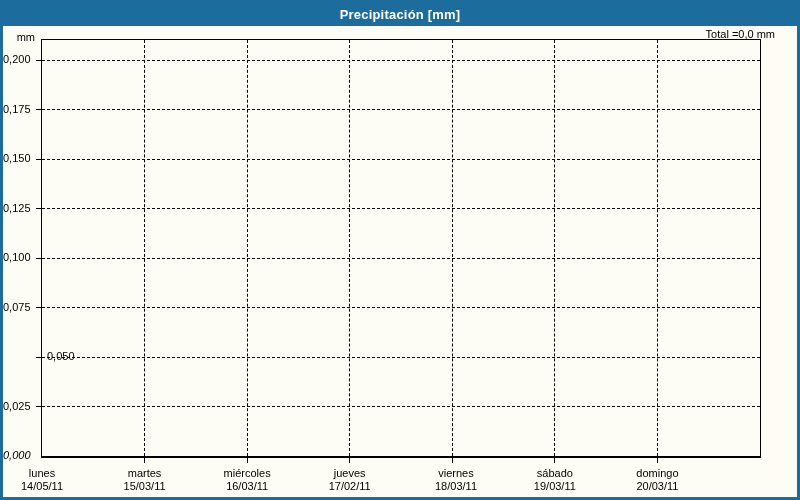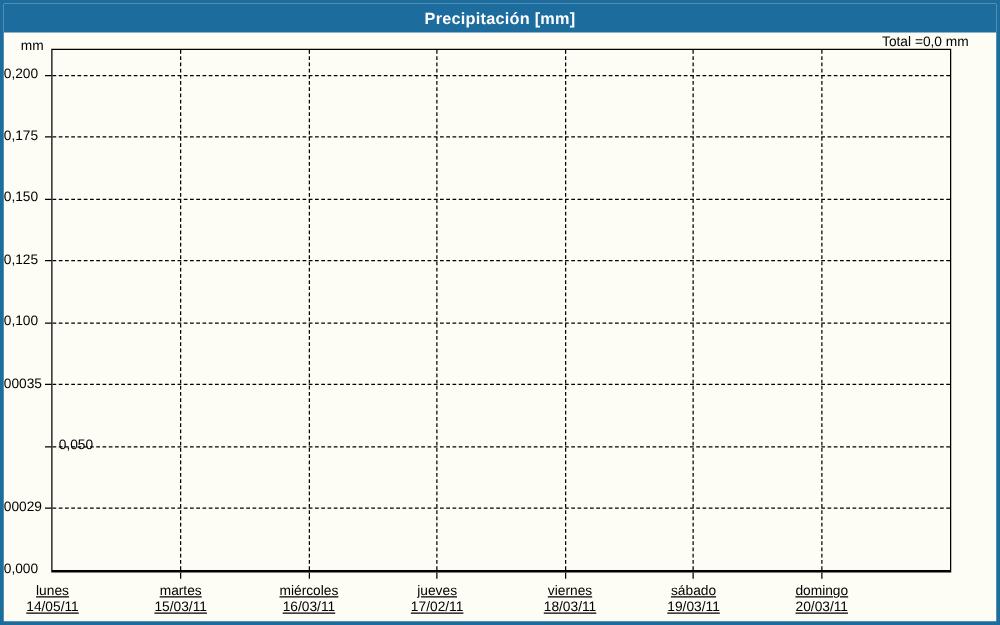--- a/index.html
+++ b/index.html
@@ -73,21 +73,20 @@
     white-space:nowrap;
   }
   .xlab{
     position:absolute;
     top:464px;
     transform:translateX(-50%);
     text-align:center;
     font-size:11px;line-height:13px;
     color:var(--text,#000);
     white-space:nowrap;
-    text-decoration:underline;
   }
 </style>
 </head>
 <body>
 
 <div class="window">
   <div class="titlebar">Precipitación [mm]</div>
 
   <div class="chart-region">
     <div class="total-label">Total =0,0 mm</div>
@@ -122,24 +121,24 @@
         <div class="vgrid" style="left: 512.357px;"></div>
         <div class="xtick" style="left: 512.357px;"></div>
         <div class="vgrid" style="left: 614.929px;"></div>
         <div class="xtick" style="left: 614.929px;"></div>
       </div>
   <div class="ylab" style="top: 50px;">0,200</div>
       <div class="ylab" style="top: 99.5px;">0,175</div>
       <div class="ylab" style="top: 149px;">0,150</div>
       <div class="ylab" style="top: 198.5px;">0,125</div>
       <div class="ylab" style="top: 248px;">0,100</div>
-      <div class="ylab" style="top: 297.5px;">00035</div>
+      <div class="ylab" style="top: 297.5px;">0,075</div>
       <div class="ylab" style="top: 347px; padding-left: 44px;">0,050</div>
-      <div class="ylab" style="top: 396.5px;">00029</div>
-      <div class="ylab" style="top: 446px;">0,000</div>
+      <div class="ylab" style="top: 396.5px;">0,025</div>
+      <div class="ylab" style="top: 446px; font-style: italic;">0,000</div>
       <div class="xlab" style="left: 39px;">
         <div class="">lunes</div>
         <div class="">14/05/11</div>
       </div>
       <div class="xlab" style="left: 141.571px;">
         <div class="">martes</div>
         <div class="">15/03/11</div>
       </div>
       <div class="xlab" style="left: 244.143px;">
         <div class="">miércoles</div>

